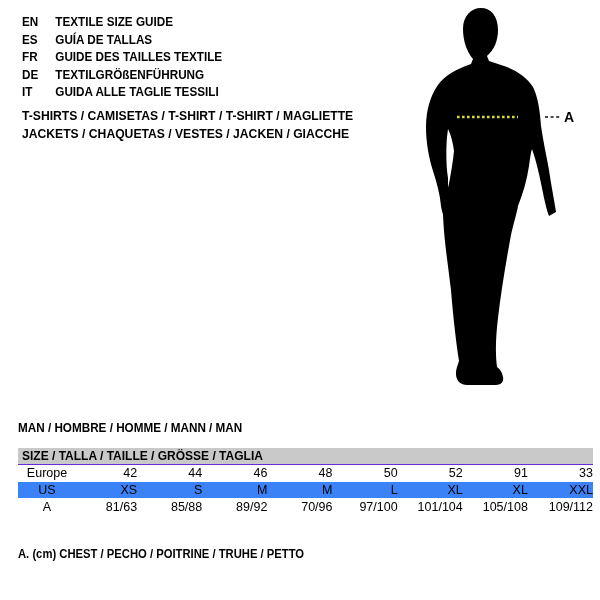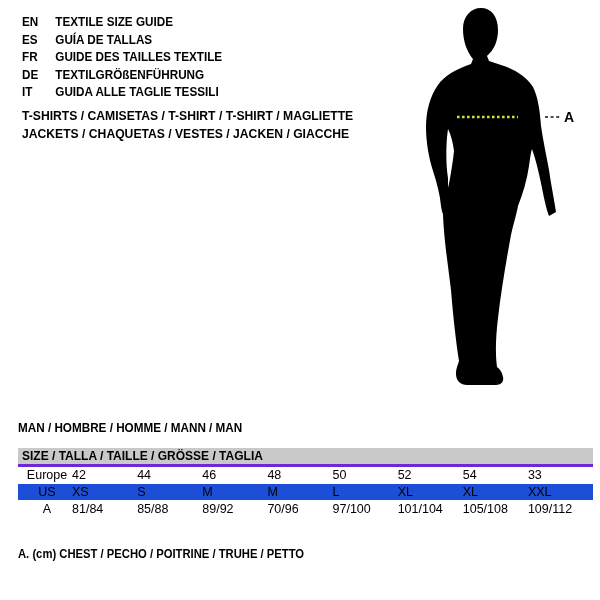--- a/index.html
+++ b/index.html
@@ -16,24 +16,24 @@
   
   .figure{position:absolute;left:390px;top:0;width:210px;height:400px;}
   .figure svg{display:block;width:210px;height:400px;}
   .measure-a{font-family:"Liberation Sans",sans-serif;font-size:14px;font-weight:600;}
   
   .section-heading{position:absolute;left:18px;top:420px;font-size:13px;font-weight:700;white-space:nowrap;}
   
   .size-table{position:absolute;left:18px;top:448px;width:575px;border-collapse:collapse;table-layout:fixed;font-size:12.5px;}
   .size-table col.c-label{width:54px;}
   .size-table th.tbl-header{background:#c9c9c9;text-align:left;font-weight:700;font-size:12px;
-    padding:1px 0 1px 4px;height:13px;border-bottom:3px solid #6d28d9;white-space:nowrap;}
-  .size-table td{text-align:left;height:16.5px;padding:0;font-weight:400;}
+    padding:1px 0 1px 4px;height:13px;border-bottom:1px solid #6d28d9;white-space:nowrap;}
+  .size-table td{text-align:right;height:16.5px;padding:0;font-weight:400;}
   .size-table td.rowlabel{text-align:center;padding-left:4px;}
-  .size-table tr.shade td{background:#1d4ed8;border-bottom:1px solid #ffffff;margin-top:38px;}
+  .size-table tr.shade td{background:#3b82f6;border-bottom:1px solid #ffffff;margin-top:38px;}
   
   .footnote{position:absolute;left:18px;top:547px;font-size:12.5px;font-weight:700;white-space:nowrap;}
 </style>
 </head>
 <body>
 
 <div class="screen">
 
   <div class="lang-block condensed">
     <div class="lang-row">
@@ -133,37 +133,37 @@
       <th class="tbl-header" colspan="9">SIZE / TALLA / TAILLE / GRÖSSE / TAGLIA</th>
     </tr>
     <tr>
       <td class="rowlabel">Europe</td>
       <td>42</td>
       <td>44</td>
       <td>46</td>
       <td>48</td>
       <td>50</td>
       <td>52</td>
-      <td>54</td>
+      <td>91</td>
       <td>33</td>
     </tr>
     <tr class="shade">
       <td class="rowlabel">US</td>
       <td>XS</td>
       <td>S</td>
       <td>M</td>
       <td>M</td>
       <td>L</td>
       <td>XL</td>
       <td>XL</td>
       <td>XXL</td>
     </tr>
     <tr>
       <td class="rowlabel">A</td>
-      <td>81/84</td>
+      <td>81/63</td>
       <td>85/88</td>
       <td>89/92</td>
       <td>70/96</td>
       <td>97/100</td>
       <td>101/104</td>
       <td>105/108</td>
       <td>109/112</td>
     </tr>
   </tbody>
     </table>

